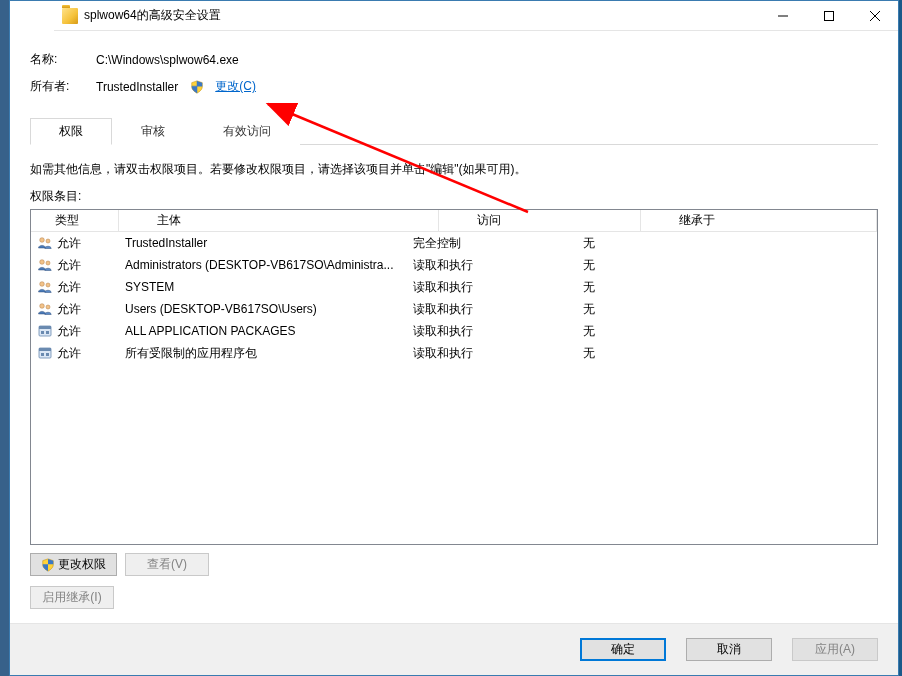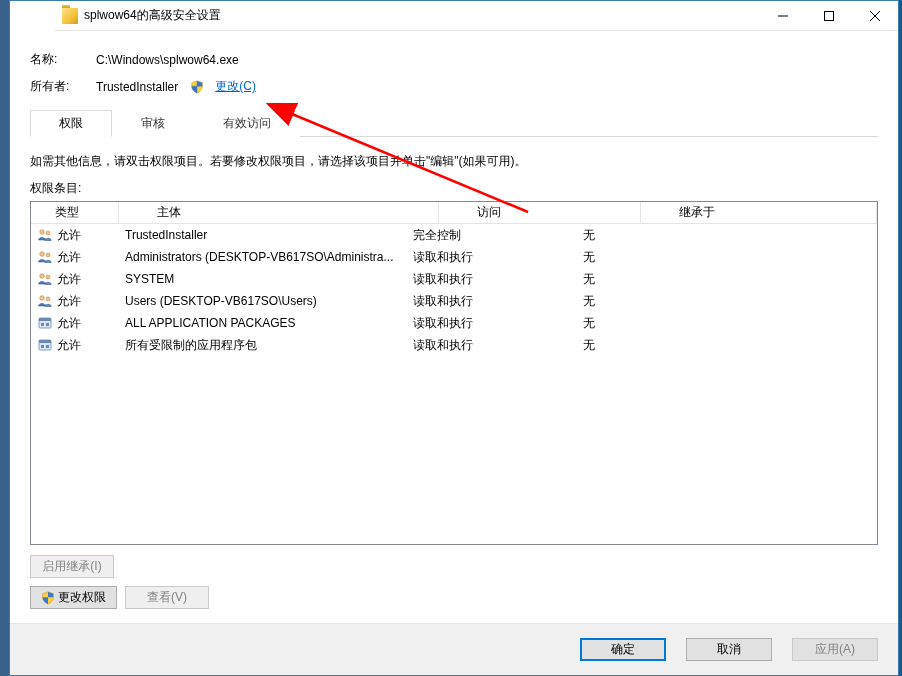--- a/index.html
+++ b/index.html
@@ -41,21 +41,21 @@
   
   .meta-row { display:flex; align-items:center; margin-bottom: 10px; font-size:12px; }
   .meta-label { width: 66px; color:#000; }
   .meta-value { color:#000; }
   .change-link { color:#0066cc; margin-left: 12px; display:inline-flex; align-items:center;gap:8px; }
   .shield {
     width:14px; height:14px; margin-right:3px; display:inline-block; position:relative;
   }
   .shield svg { width:14px; height:14px; display:block; }
   
-  .tabs { display:flex; margin-top: 4px; border-bottom:1px solid #d9d9d9;text-align:right; }
+  .tabs { display:flex; margin-top: 12px; border-bottom:1px solid #d9d9d9;text-align:right; }
   .tab {
     padding: 4px 28px; font-size:12px; color:#000;
     border:1px solid transparent; border-bottom:none;
     position:relative; top:1px; background:#fff;
   }
   .tab.active { border-color:#d9d9d9; border-bottom:1px solid #fff; }
   .tab:not(.active) { color:#333; }
   
   .hint { margin: 16px 0 10px 0; font-size:12px; color:#000; }
   .section-label { font-size:12px; margin-bottom:4px; color:#000; }
@@ -247,42 +247,42 @@
                   <rect x="4" y="8" width="3" height="3" fill="#6a8ab0"></rect>
                   <rect x="9" y="8" width="3" height="3" fill="#6a8ab0"></rect>
                 </svg></span><span>允许</span></div>
             <div class="col col-principal">所有受限制的应用程序包</div>
             <div class="col col-access">读取和执行</div>
             <div class="col col-inherit">无</div>
           </div>
         </div>
     </div>
 
-    <div class="btn-row" style="margin-top:10px">
-      <button class="btn" disabled="">
-          <span>启用继承(I)</span>
-        </button>
-    </div>
-
     <div class="btn-row">
       <button class="btn">
         <span class="shield">
           <svg viewBox="0 0 16 16">
               <path d="M8 1 L14 3 V8 C14 12 8 15 8 15 C8 15 2 12 2 8 V3 Z" fill="#ffd23a" stroke="#c08a00" stroke-width="0.6"></path>
               <path d="M8 1 L14 3 V7 H8 Z" fill="#3b78c4"></path>
               <path d="M2 7 H8 V15 C8 15 2 12 2 8 Z" fill="#3b78c4"></path>
             </svg>
         </span>
         <span>更改权限</span>
       </button>
       <button class="btn" disabled="">
           <span>查看(V)</span>
         </button>
     </div>
 
+    <div class="btn-row" style="margin-top:10px">
+      <button class="btn" disabled="">
+          <span>启用继承(I)</span>
+        </button>
+    </div>
+
   </div>
 
   <div class="footer">
     <button class="btn default">
         <span>确定</span>
       </button>
     <button class="btn">
         <span>取消</span>
       </button>
     <button class="btn" disabled="">

